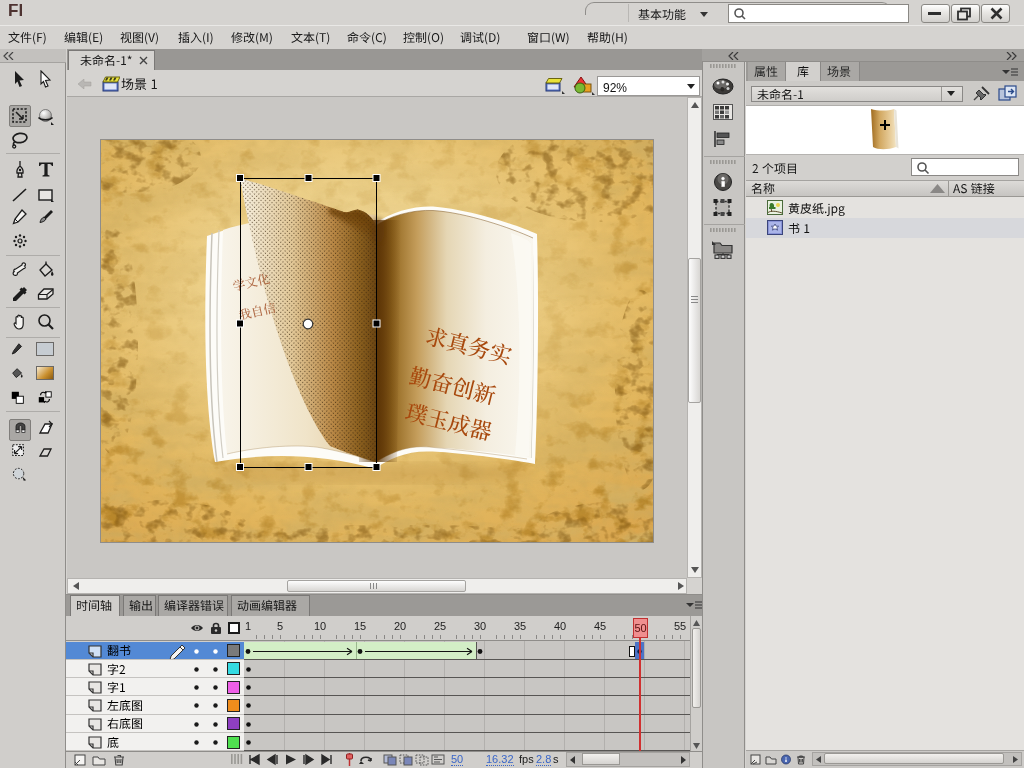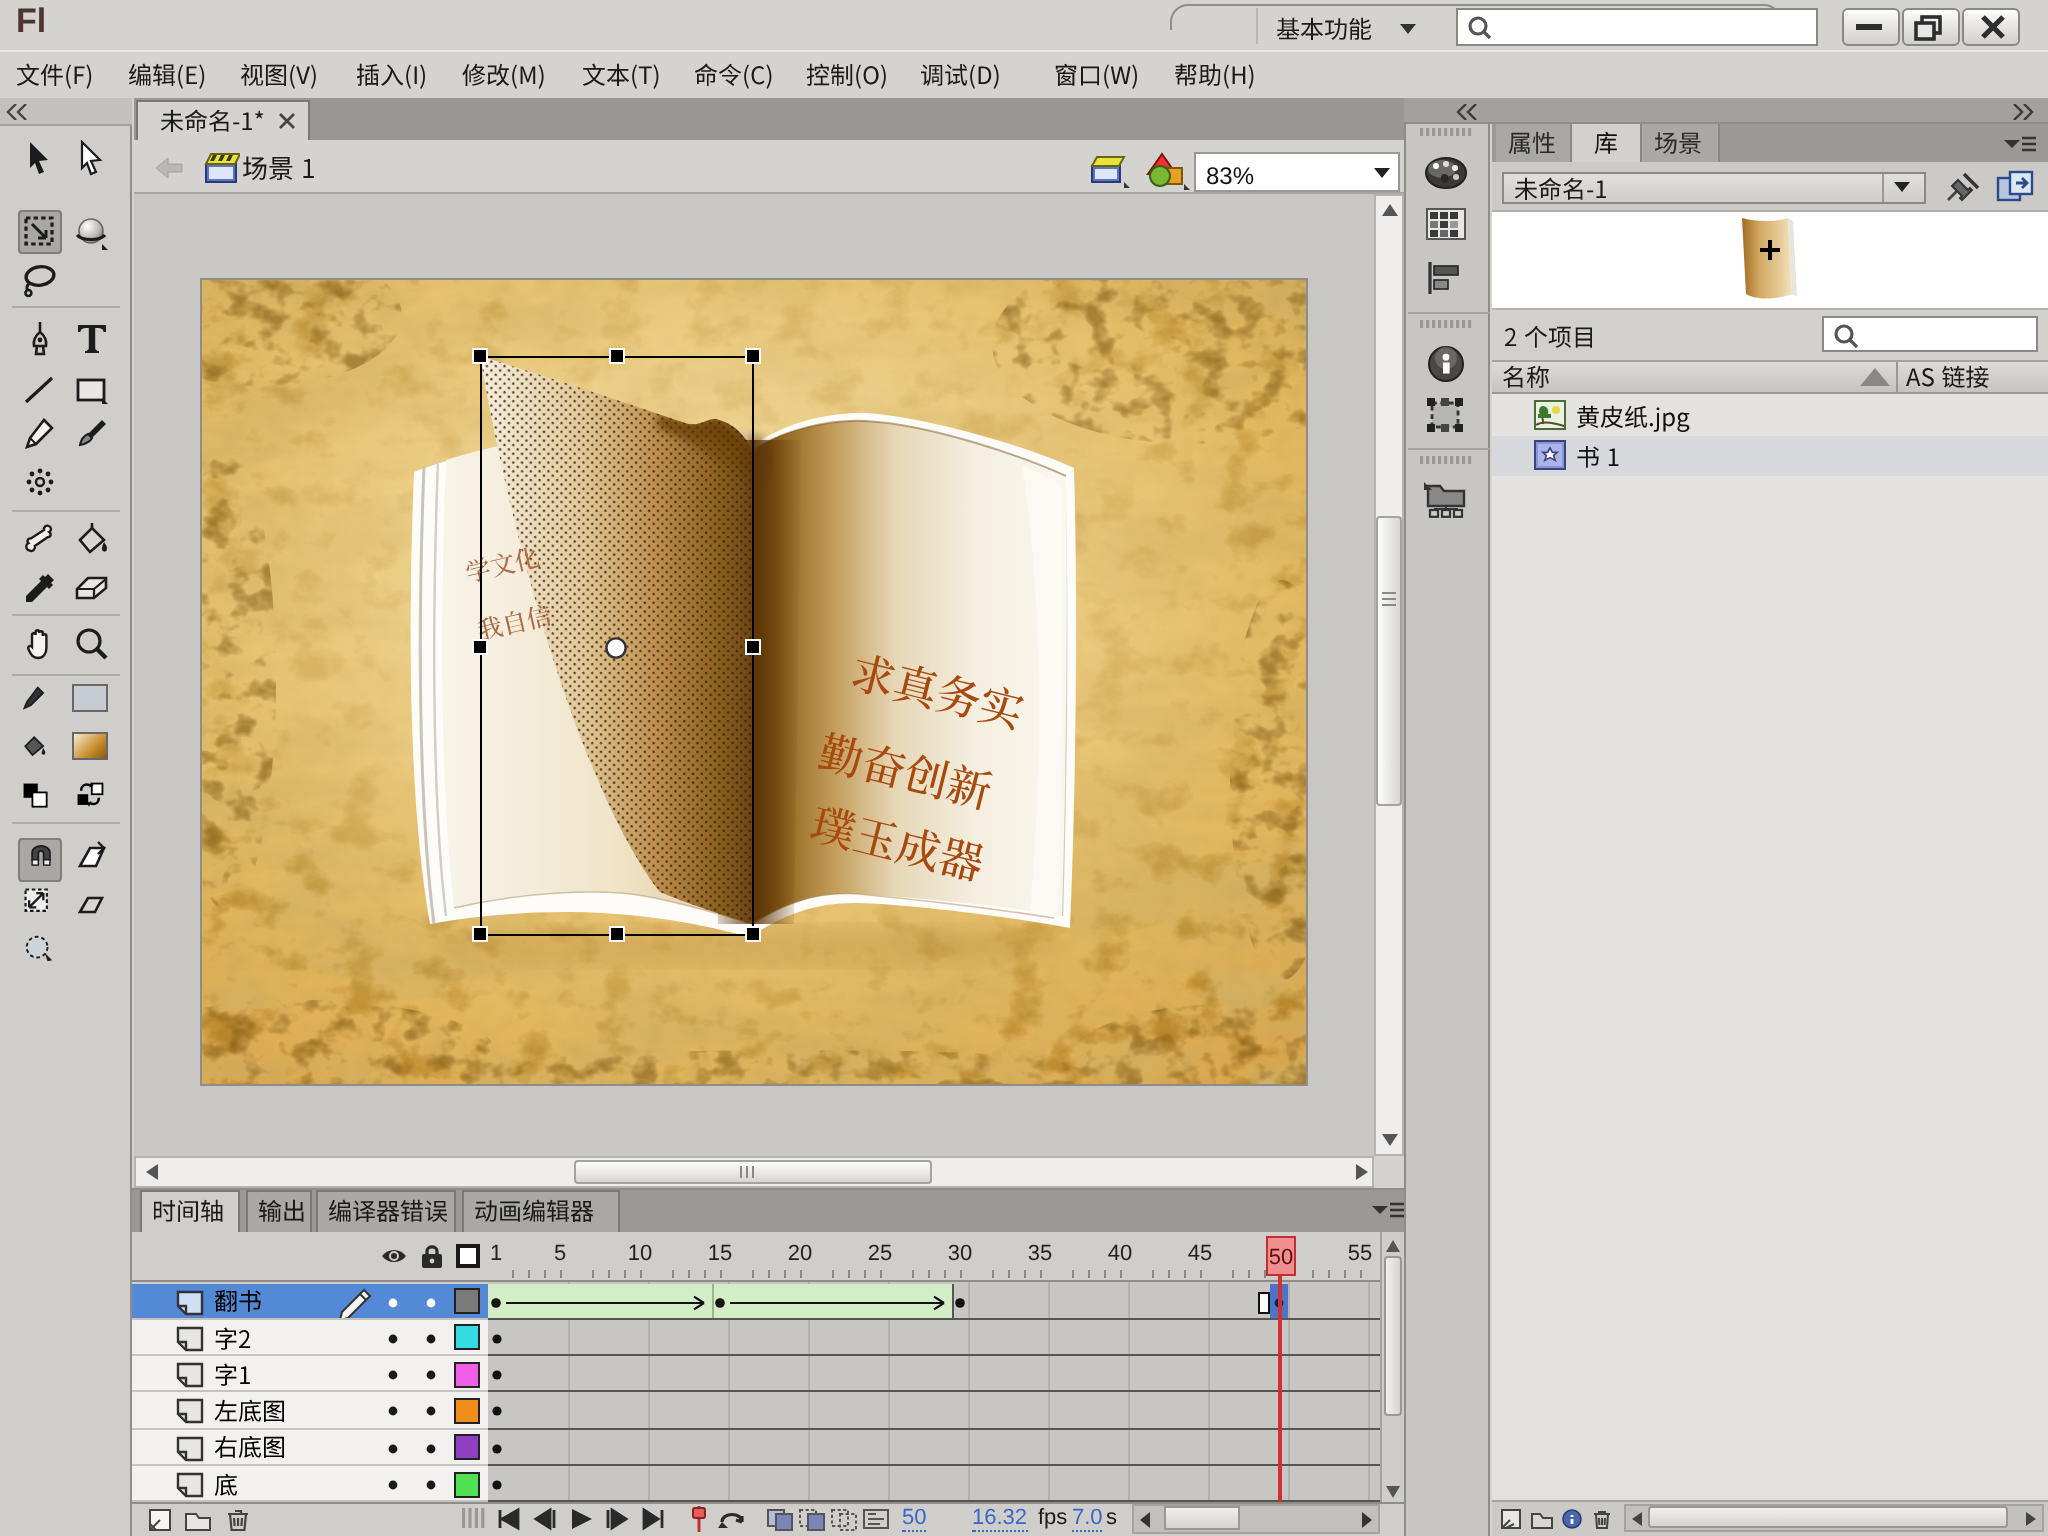--- a/index.html
+++ b/index.html
@@ -225,21 +225,21 @@
 <path d="M1 6 L3.5 1.5 L17 1.5 L14.5 6 Z" fill="#e8e23a" stroke="#6a6410" stroke-width="1"></path>
 <path d="M17 14 L20 17 L17 17 Z" fill="#333"></path>
   </svg>
 <svg class="ab" style="left:573px;top:76px" width="22" height="19">
 <path d="M8 1 L15 11 L1 11 Z" fill="#e33" stroke="#801010" stroke-width="1"></path>
 <rect x="10" y="8" width="8" height="8" fill="#e8a020" stroke="#7a5510" stroke-width="1"></rect>
 <circle cx="7" cy="12" r="5" fill="#7ab832" stroke="#3a6212" stroke-width="1"></circle>
 <path d="M19 16 L22 19 L19 19 Z" fill="#333"></path>
   </svg>
 <div class="ab" style="left:597px;top:76px;width:103px;height:20px;background:#fff;border:1px solid #9a9896"></div>
-<div class="ab" style="left:603px;top:81px;font-size:12px;color:#111">83%</div>
+<div class="ab" style="left:603px;top:81px;font-size:12px;color:#111">92%</div>
 <div class="ab" style="left:687px;top:84px;width:0;height:0;border:4px solid transparent;border-top:5px solid #222"></div>
 <div class="ab" style="left:67px;top:97px;width:620px;height:481px;background:#c9c7c4"></div>
 <div class="ab" style="left:101px;top:140px;width:552px;height:402px;background:#e2bc6e;box-shadow:0 0 0 1px #8f8d8a">
 <svg width="552" height="402" viewBox="0 0 552 402" style="position:absolute;left:0;top:0">
 <defs>
 <radialGradient id="parch" cx="46%" cy="38%" r="80%">
  <stop offset="0" stop-color="#f2dda3"></stop>
  <stop offset="0.35" stop-color="#eccf87"></stop>
  <stop offset="0.7" stop-color="#e3b75e"></stop>
  <stop offset="1" stop-color="#d9a54d"></stop>
@@ -908,21 +908,21 @@
 <rect x="17" y="2" width="8" height="8" fill="none" stroke="#555" stroke-width="1" stroke-dasharray="1.6 1.2"></rect>
     <rect x="21" y="4" width="8" height="8" fill="#7a86b8" stroke="#555" stroke-width="1"></rect>
 <rect x="33" y="2" width="8" height="8" fill="none" stroke="#555" stroke-width="1" stroke-dasharray="1.6 1.2"></rect>
     <rect x="37" y="4" width="8" height="8" fill="none" stroke="#555" stroke-width="1" stroke-dasharray="1.6 1.2"></rect>
 <rect x="49" y="2" width="12" height="9" fill="none" stroke="#555" stroke-width="1"></rect>
     <path d="M51 4 L55 4 M51 6.5 L59 6.5 M51 9 L57 9" stroke="#555" stroke-width="1"></path>
   </svg>
 <div class="ab" style="left:451px;top:754px;font-size:11px;color:#3a66c8;border-bottom:1px dotted #3a66c8;line-height:11px">50</div>
 <div class="ab" style="left:486px;top:754px;font-size:11px;color:#3a66c8;border-bottom:1px dotted #3a66c8;line-height:11px">16.32</div>
 <div class="ab" style="left:519px;top:754px;font-size:11px;color:#1a1a1a;line-height:11px">fps</div>
-<div class="ab" style="left:536px;top:754px;font-size:11px;color:#3a66c8;border-bottom:1px dotted #3a66c8;line-height:11px">7.0</div>
+<div class="ab" style="left:536px;top:754px;font-size:11px;color:#3a66c8;border-bottom:1px dotted #3a66c8;line-height:11px">2.8</div>
 <div class="ab" style="left:553px;top:754px;font-size:11px;color:#1a1a1a;line-height:11px">s</div>
 <div class="ab" style="left:566px;top:752px;width:124px;height:15px;background:#c2c0bd;border:1px solid #a5a3a0"></div>
 <svg class="ab" style="left:569px;top:756px" width="7" height="8">
     <path d="M6 0 L6 8 L1 4 Z" fill="#333"></path>
   </svg>
 <svg class="ab" style="left:680px;top:756px" width="7" height="8">
     <path d="M1 0 L1 8 L6 4 Z" fill="#333"></path>
   </svg>
 <div class="ab" style="left:582px;top:753px;width:38px;height:12px;background:linear-gradient(#f2f0ed,#d5d3d0);border:1px solid #9a9894"></div>
 </body></html>

